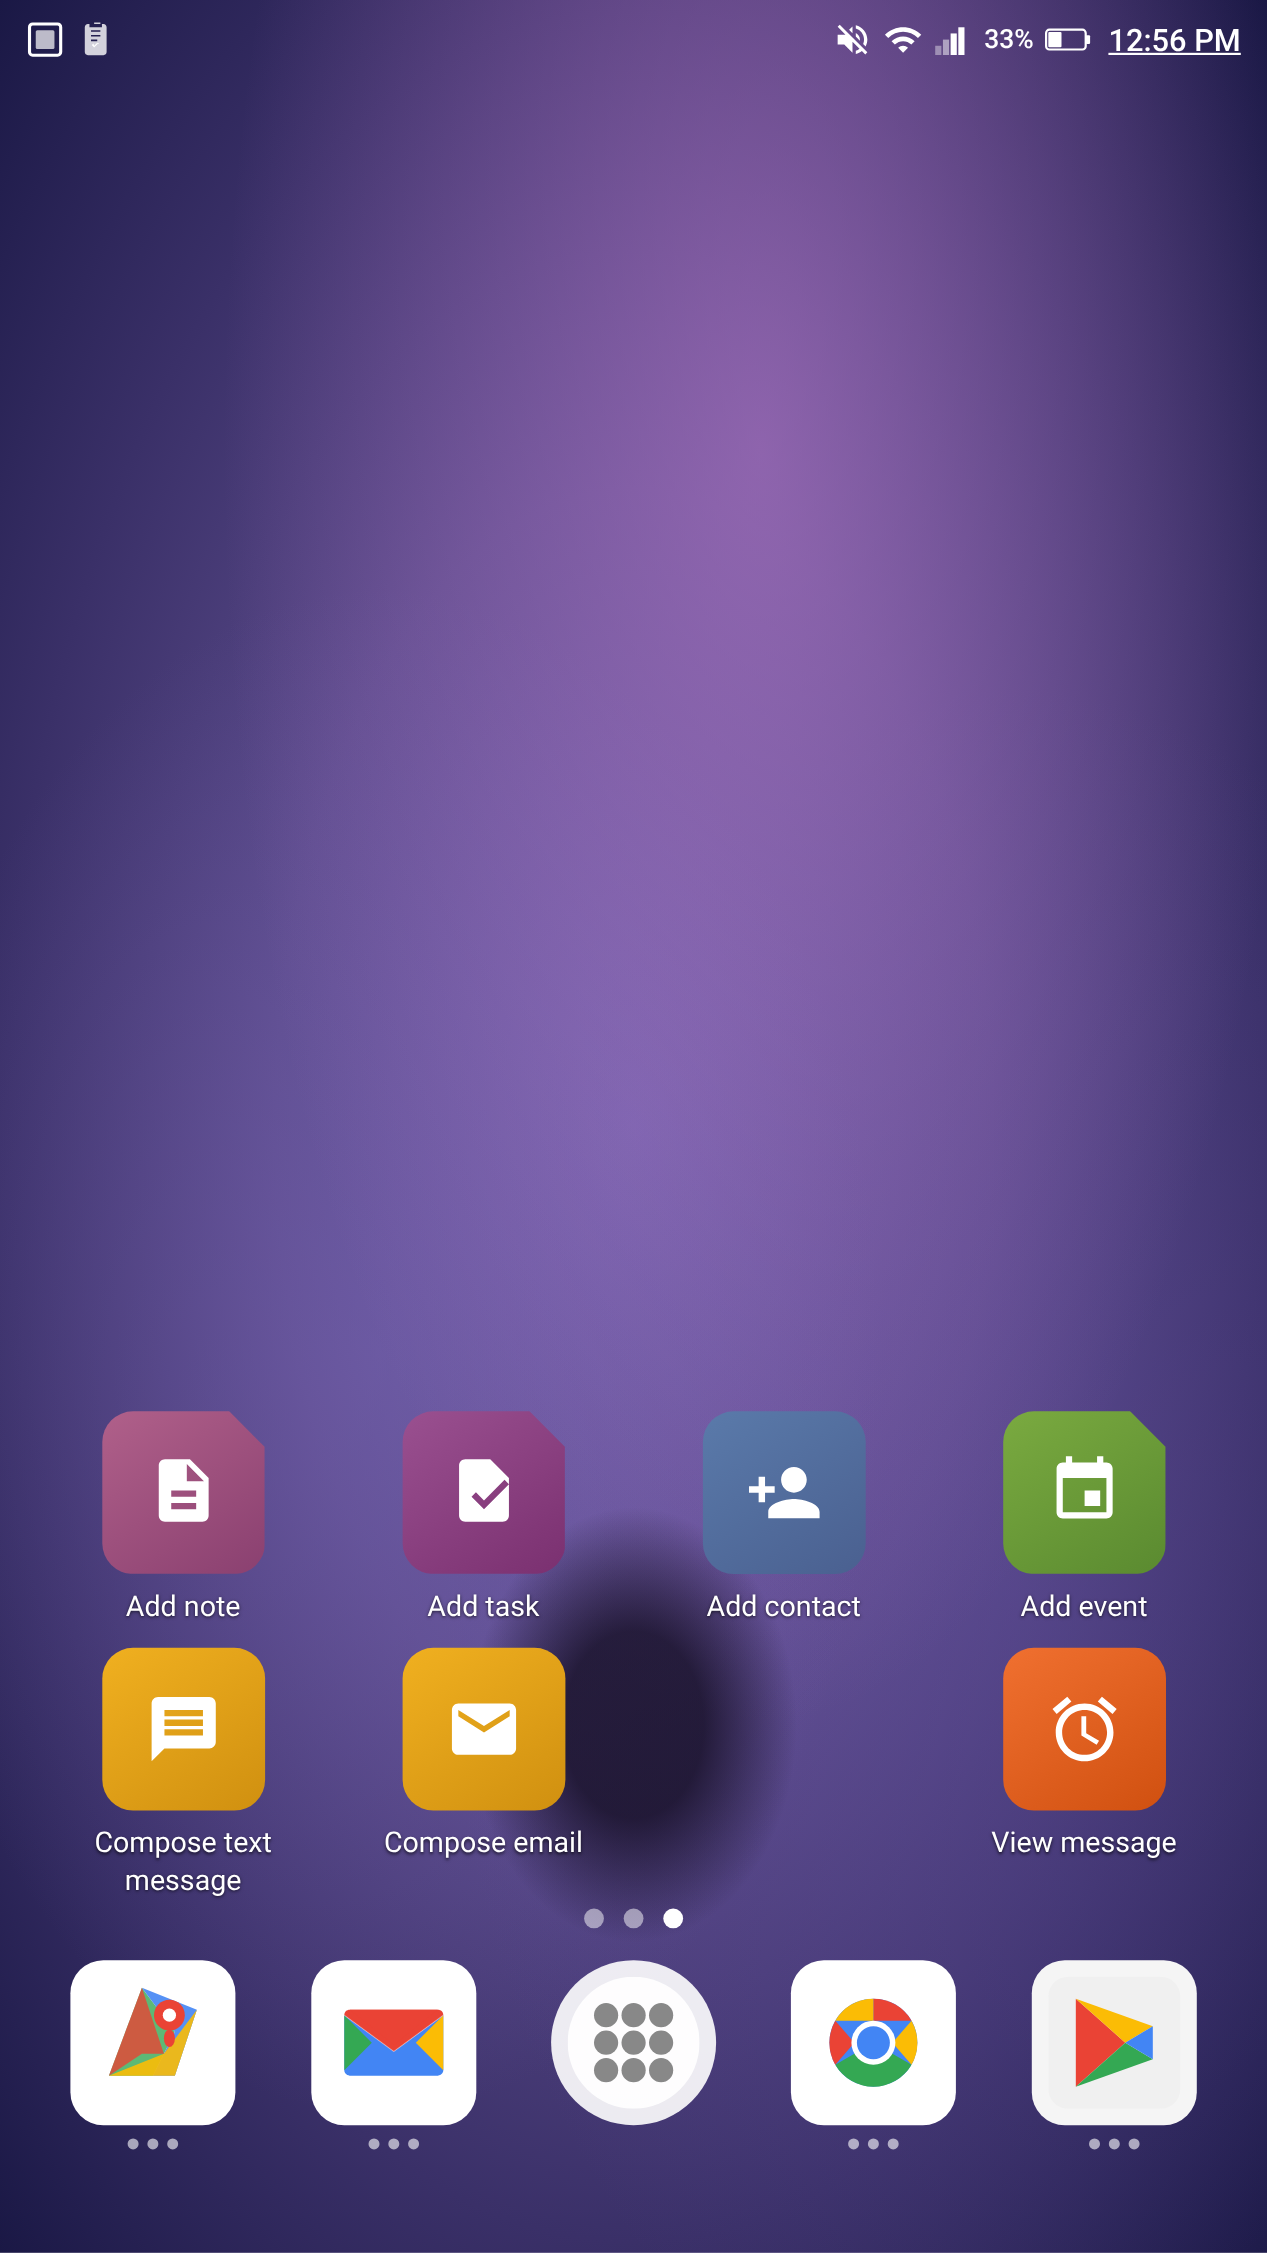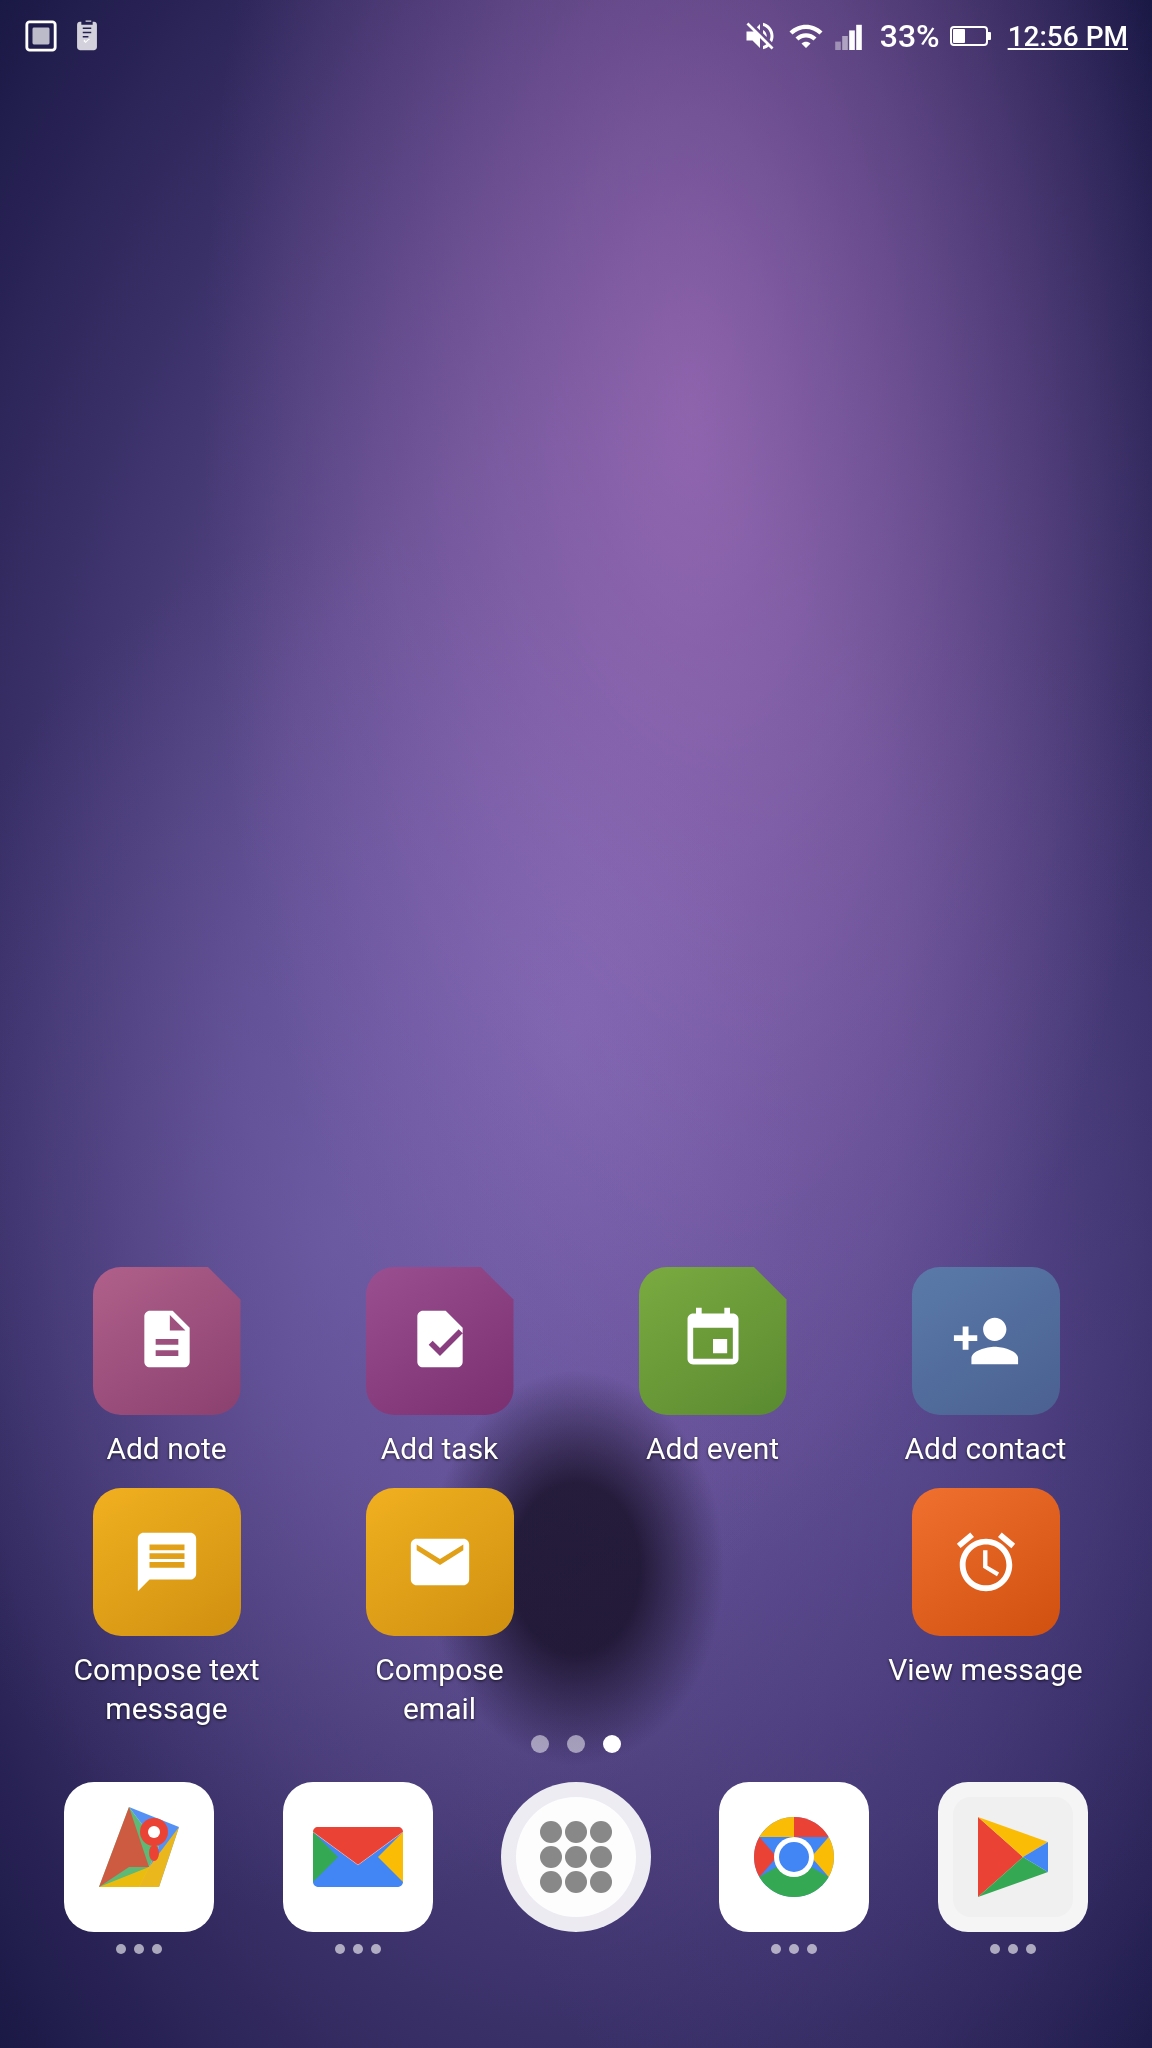--- a/index.html
+++ b/index.html
@@ -64,21 +64,21 @@
     }
 
     .status-time {
       font-size: 28px;
       font-weight: 500;
       margin-left: 6px;
       text-decoration: underline;
     }
 
     .battery-text {
-      font-size: 32px;
+      font-size: 24px;
     }
 
     
     .app-grid {
       position: absolute;
       bottom: 320px;
       left: 0;
       right: 0;
       padding: 0 30px;
       display: flex;
@@ -107,21 +107,21 @@
       height: 148px;
       border-radius: 28px;
       display: flex;
       align-items: center;
       justify-content: center;
       position: relative;
     }
 
     .app-label {
       color: white;
-      font-size: 30px;
+      font-size: 26px;
       text-align: center;
       text-shadow: 0 1px 3px rgba(0,0,0,0.7);
       line-height: 1.3;
     }
     .icon-add-contact { background: linear-gradient(145deg, #5a7aaa, #4a6090); }
     .icon-compose-email { background: linear-gradient(145deg, #f0b020, #d09010); }
     .icon-compose-text { background: linear-gradient(145deg, #f0b020, #d09010); }
     .icon-view-alarms { background: linear-gradient(145deg, #f07030, #d05010); }
 
     .svg-icon {
@@ -308,38 +308,38 @@
         <div class="icon-svg-wrap">
           <svg width="68" height="68" viewBox="0 0 24 24" fill="white">
             <path d="M14 2H6C4.9 2 4 2.9 4 4v16c0 1.1.9 2 2 2h12c1.1 0 2-.9 2-2V8l-6-6zm-2 16l-4-4 1.41-1.41L12 15.17l6.59-6.59L20 10l-8 8z"></path>
           </svg>
         </div>
       </div>
       <span class="app-label">Add task</span>
     </div>
 
     <div class="app-item">
+      <div class="app-icon-wrap icon-add-contact">
+        <svg class="svg-icon" viewBox="0 0 24 24" fill="white">
+          <path d="M15 12c2.21 0 4-1.79 4-4s-1.79-4-4-4-4 1.79-4 4 1.79 4 4 4zm-9-2V7H4v3H1v2h3v3h2v-3h3v-2H6zm9 4c-2.67 0-8 1.34-8 4v2h16v-2c0-2.66-5.33-4-8-4z"></path>
+        </svg>
+      </div>
+      <span class="app-label">Add contact</span>
+    </div>
+
+    <div class="app-item">
       <div class="icon-wrap-note">
         <div class="notch-bg notch-bg-event"></div>
         <div class="icon-svg-wrap">
           <svg width="68" height="68" viewBox="0 0 24 24" fill="white">
             <path d="M17 12h-5v5h5v-5zM16 1v2H8V1H6v2H5c-1.11 0-1.99.9-1.99 2L3 19c0 1.1.89 2 2 2h14c1.1 0 2-.9 2-2V5c0-1.1-.9-2-2-2h-1V1h-2zm3 18H5V8h14v11z"></path>
           </svg>
         </div>
       </div>
       <span class="app-label">Add event</span>
-    </div>
-
-    <div class="app-item">
-      <div class="app-icon-wrap icon-add-contact">
-        <svg class="svg-icon" viewBox="0 0 24 24" fill="white">
-          <path d="M15 12c2.21 0 4-1.79 4-4s-1.79-4-4-4-4 1.79-4 4 1.79 4 4 4zm-9-2V7H4v3H1v2h3v3h2v-3h3v-2H6zm9 4c-2.67 0-8 1.34-8 4v2h16v-2c0-2.66-5.33-4-8-4z"></path>
-        </svg>
-      </div>
-      <span class="app-label">Add contact</span>
     </div>
   </div>
 
   <div class="app-row">
 
     <div class="app-item">
       <div class="app-icon-wrap icon-compose-text">
         <svg class="svg-icon" viewBox="0 0 24 24" fill="white">
           <path d="M20 2H4c-1.1 0-2 .9-2 2v18l4-4h14c1.1 0 2-.9 2-2V4c0-1.1-.9-2-2-2zm-2 12H6v-2h12v2zm0-3H6V9h12v2zm0-3H6V6h12v2z"></path>
         </svg>

